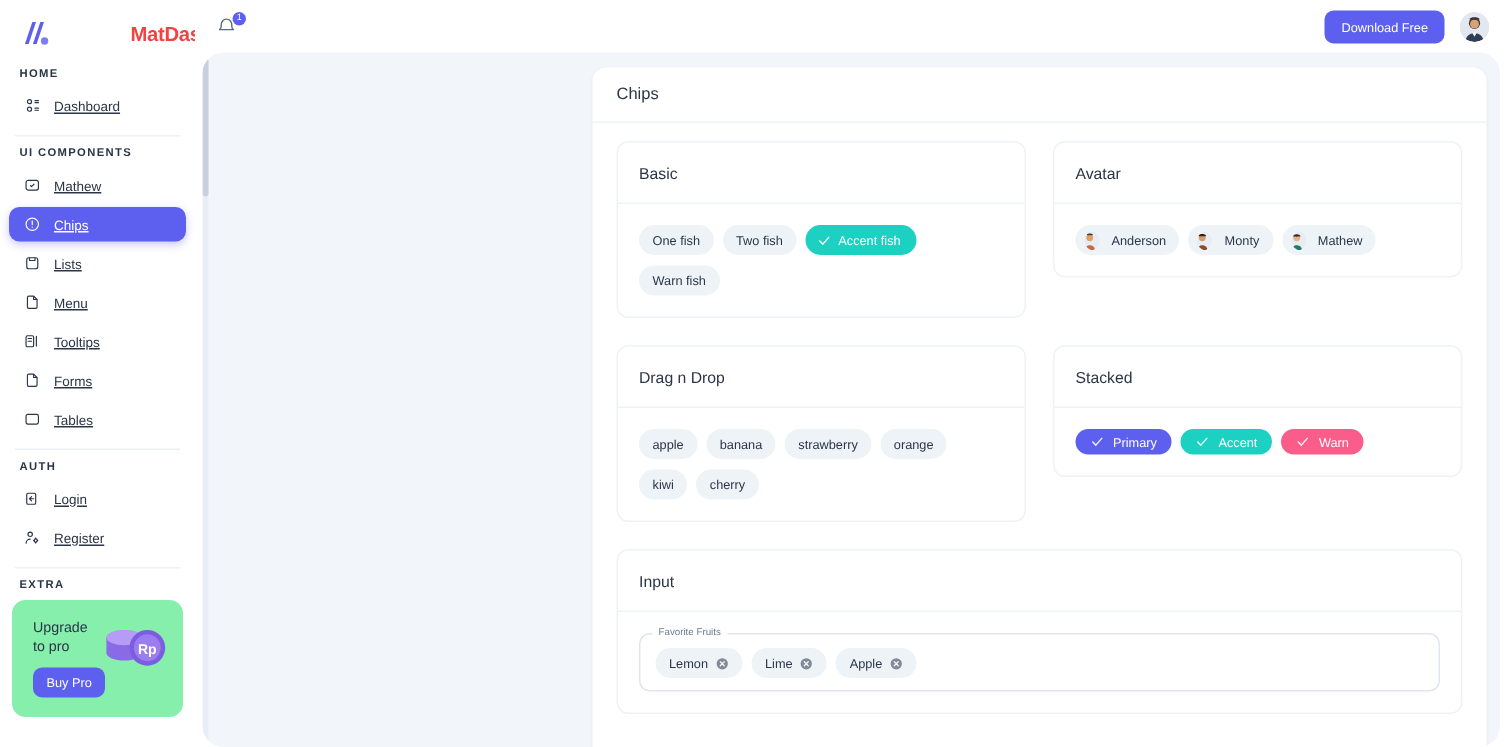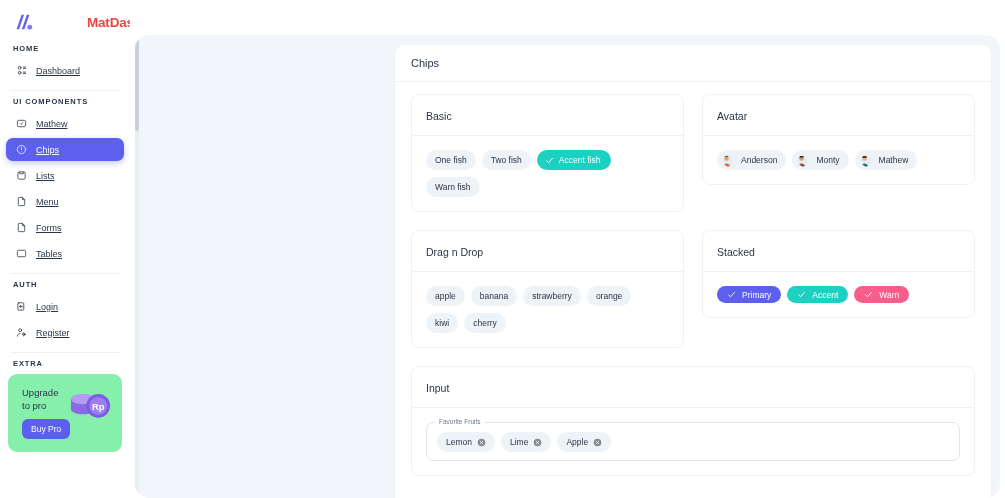--- a/index.html
+++ b/index.html
@@ -225,20 +225,30 @@
       <div class="nav-item">
         <span class="ico">
           <svg viewBox="0 0 24 24" fill="none" stroke="currentColor" stroke-width="1.7" stroke-linejoin="round">
             <path d="M14 3H7a2 2 0 0 0-2 2v14a2 2 0 0 0 2 2h10a2 2 0 0 0 2-2V8z"></path>
               <path d="M14 3v5h5"></path>
           </svg>
         </span>
         <span class="nav-label">Menu</span>
       </div>
 
+      <div class="nav-item">
+        <span class="ico">
+          <svg viewBox="0 0 24 24" fill="none" stroke="currentColor" stroke-width="1.7" stroke-linecap="round">
+            <rect x="3" y="4" width="11" height="16" rx="2"></rect>
+              <path d="M6 8h5M6 12h5"></path>
+              <path d="M18 5v14"></path>
+          </svg>
+        </span>
+        <span class="nav-label">Tooltips</span>
+      </div>
 
       <div class="nav-item">
         <span class="ico">
           <svg viewBox="0 0 24 24" fill="none" stroke="currentColor" stroke-width="1.7" stroke-linejoin="round">
             <path d="M14 3H7a2 2 0 0 0-2 2v14a2 2 0 0 0 2 2h10a2 2 0 0 0 2-2V8z"></path>
               <path d="M14 3v5h5"></path>
           </svg>
         </span>
         <span class="nav-label">Forms</span>
       </div>
@@ -295,20 +305,42 @@
           <circle cx="42" cy="28" r="14" fill="#7c5ce0"></circle>
           <circle cx="42" cy="28" r="10.5" fill="#9b7df0"></circle>
           <text x="42" y="32.5" font-size="11" font-weight="bold" fill="#ffffff" text-anchor="middle" font-family="Liberation Sans, sans-serif">Rp</text>
         </svg>
       </span>
     </div>
   </aside>
 
   <section class="main">
 
+    <header class="topbar">
+      <div class="bell-wrap">
+        <svg viewBox="0 0 24 24" fill="none" stroke="currentColor" stroke-width="1.6" stroke-linejoin="round">
+          <path d="M18 9a6 6 0 1 0-12 0c0 5-2 6-2 6h16s-2-1-2-6"></path>
+        </svg>
+        <span class="bell-badge">1</span>
+      </div>
+
+      <div class="topbar-right">
+        <button class="dl-btn">Download Free</button>
+        <span class="avatar-top">
+          <svg viewBox="0 0 40 40" class="avatar-top">
+            <rect width="40" height="40" fill="#e3e8f0"></rect>
+            <circle cx="20" cy="15" r="7.5" fill="#3f3530"></circle>
+            <circle cx="20" cy="16" r="6" fill="#d9a273"></circle>
+            <path d="M13 9.5c2-3.5 12-3.5 14 0-2 1-12 1-14 0z" fill="#3f3530"></path>
+            <path d="M8 40c0-7.2 5.4-12 12-12s12 4.8 12 12z" fill="#2f3e57"></path>
+            <path d="M17 28l3 5 3-5-3-1.6z" fill="#f2f4f8"></path>
+          </svg>
+        </span>
+      </div>
+    </header>
 
     <div class="content">
       <div class="scrolltrack">
         <div class="scrollthumb"></div>
       </div>
 
       <div class="page-card">
         <div class="card-head">
           <div class="card-head-title">Chips</div>
         </div>

